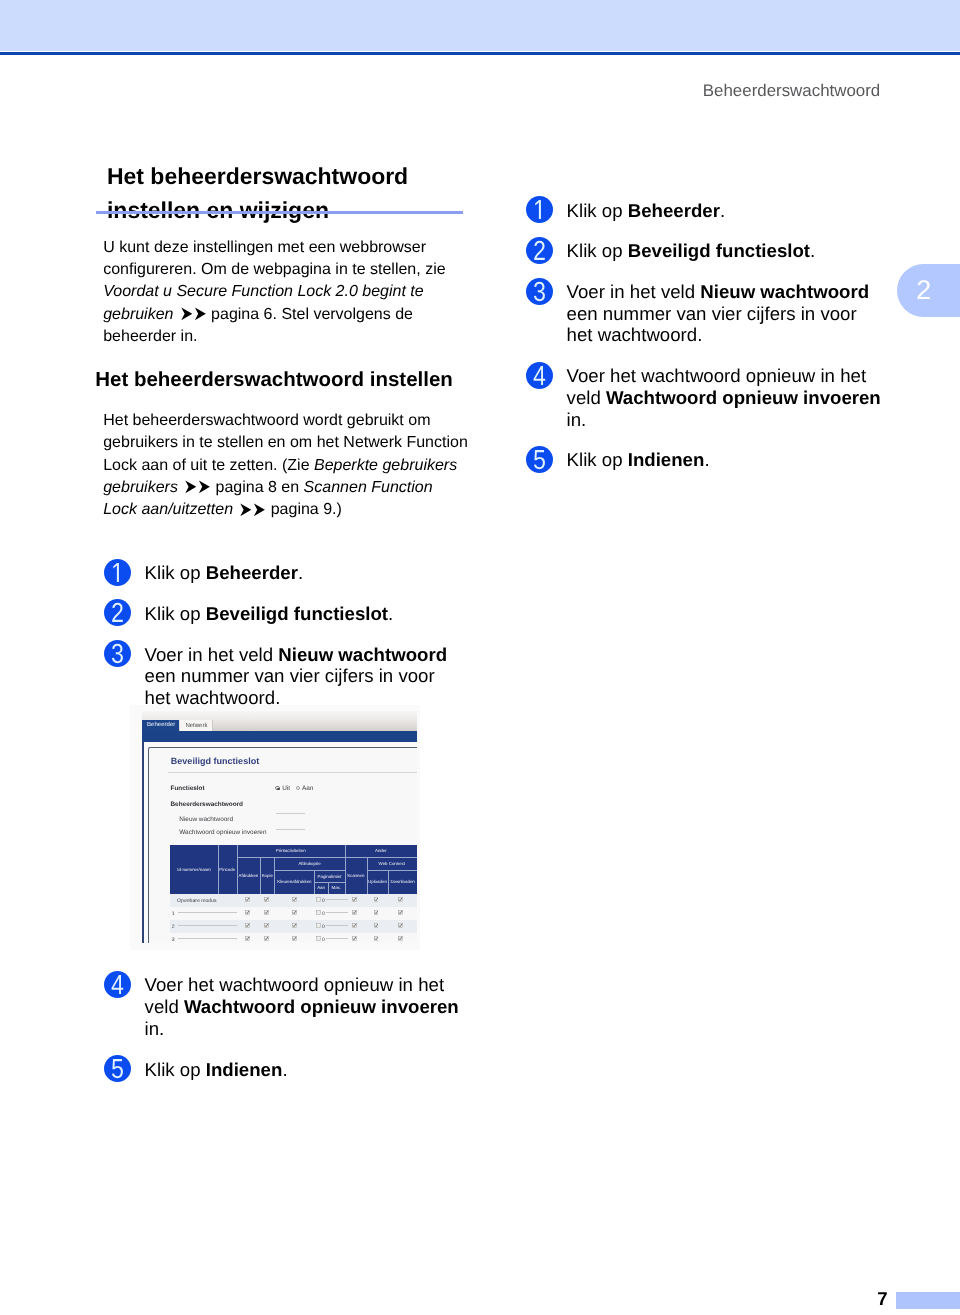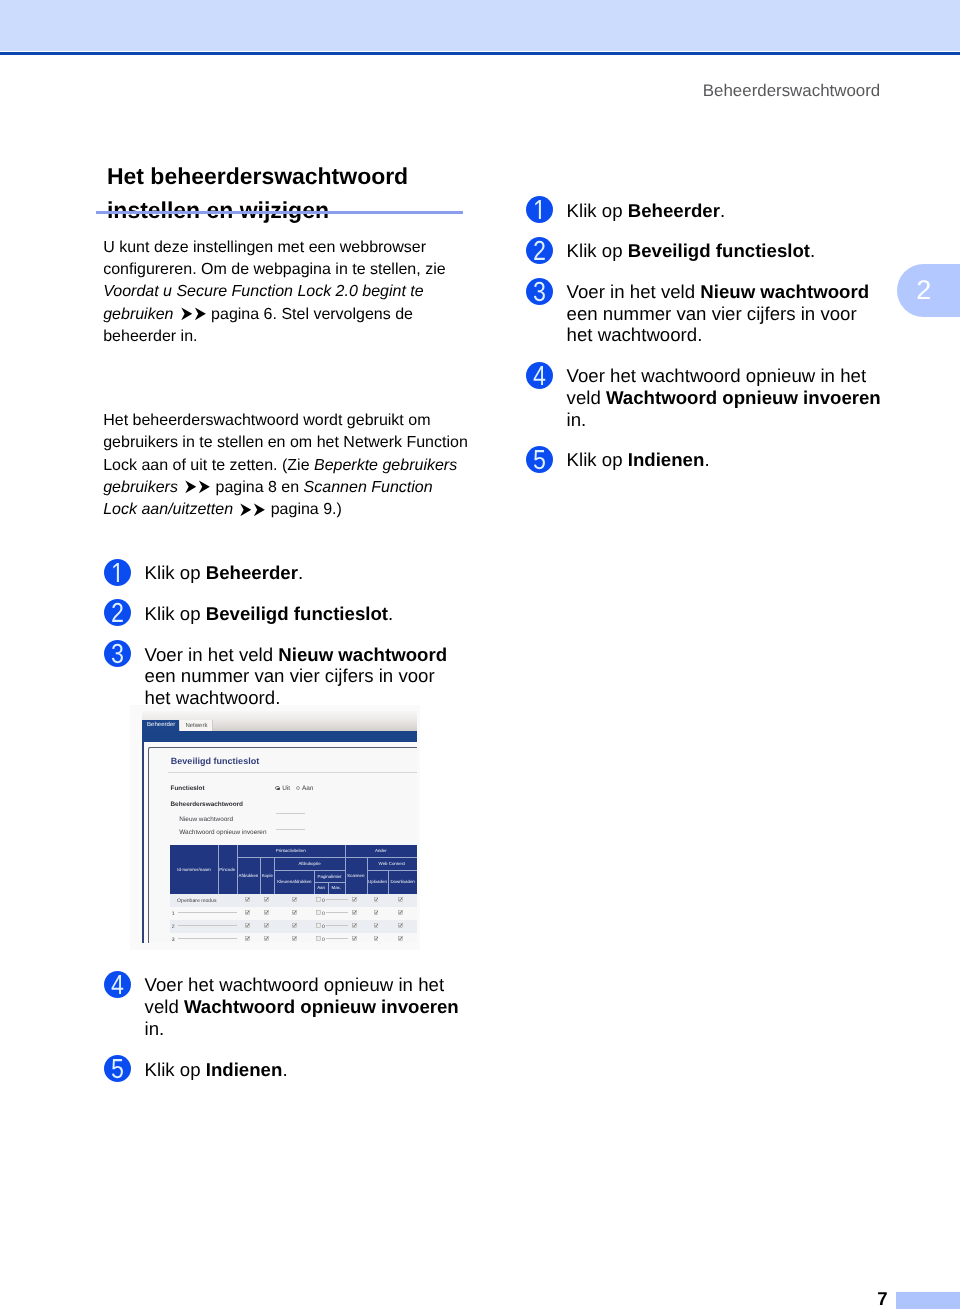--- a/index.html
+++ b/index.html
@@ -104,20 +104,21 @@
   <div class="footbar"></div>
 
   <h1 class="blk t1">Het beheerderswachtwoord instellen en wijzigen</h1>
   <div class="rule"></div>
 
   <p class="blk body introP"><span>U kunt deze instellingen met een webbrowser configureren. Om de webpagina in te stellen, zie </span><i>Voordat u Secure Function Lock 2.0 begint te gebruiken </i><span class="nb"><span class="arw"><svg width="25.2" height="13.6" viewBox="0 0 252 136" aria-hidden="true">
             <path d="M3 4 L113 67 L3 132 L36 67 Z" fill="#000"></path>
             <path d="M139 4 L249 67 L139 132 L172 67 Z" fill="#000"></path>
           </svg></span><span>pagina</span></span><span> 6. Stel vervolgens de beheerder in.</span></p>
 
+  <h2 class="blk t2 sec1">Het beheerderswachtwoord instellen</h2>
 
   <p class="blk body sbody"><span>Het beheerderswachtwoord wordt gebruikt om gebruikers in te stellen en om het Netwerk Function Lock aan of uit te zetten. (Zie </span><i>Beperkte gebruikers gebruikers </i><span class="nb"><span class="arw"><svg width="25.2" height="13.6" viewBox="0 0 252 136" aria-hidden="true">
             <path d="M3 4 L113 67 L3 132 L36 67 Z" fill="#000"></path>
             <path d="M139 4 L249 67 L139 132 L172 67 Z" fill="#000"></path>
           </svg></span><span>pagina</span></span><span> 8 en </span><i>Scannen Function Lock aan/uitzetten </i><span class="nb"><span class="arw"><svg width="25.2" height="13.6" viewBox="0 0 252 136" aria-hidden="true">
             <path d="M3 4 L113 67 L3 132 L36 67 Z" fill="#000"></path>
             <path d="M139 4 L249 67 L139 132 L172 67 Z" fill="#000"></path>
           </svg></span><span>pagina</span></span><span> 9.)</span></p>
 
   <ol class="steps stepsL1">

